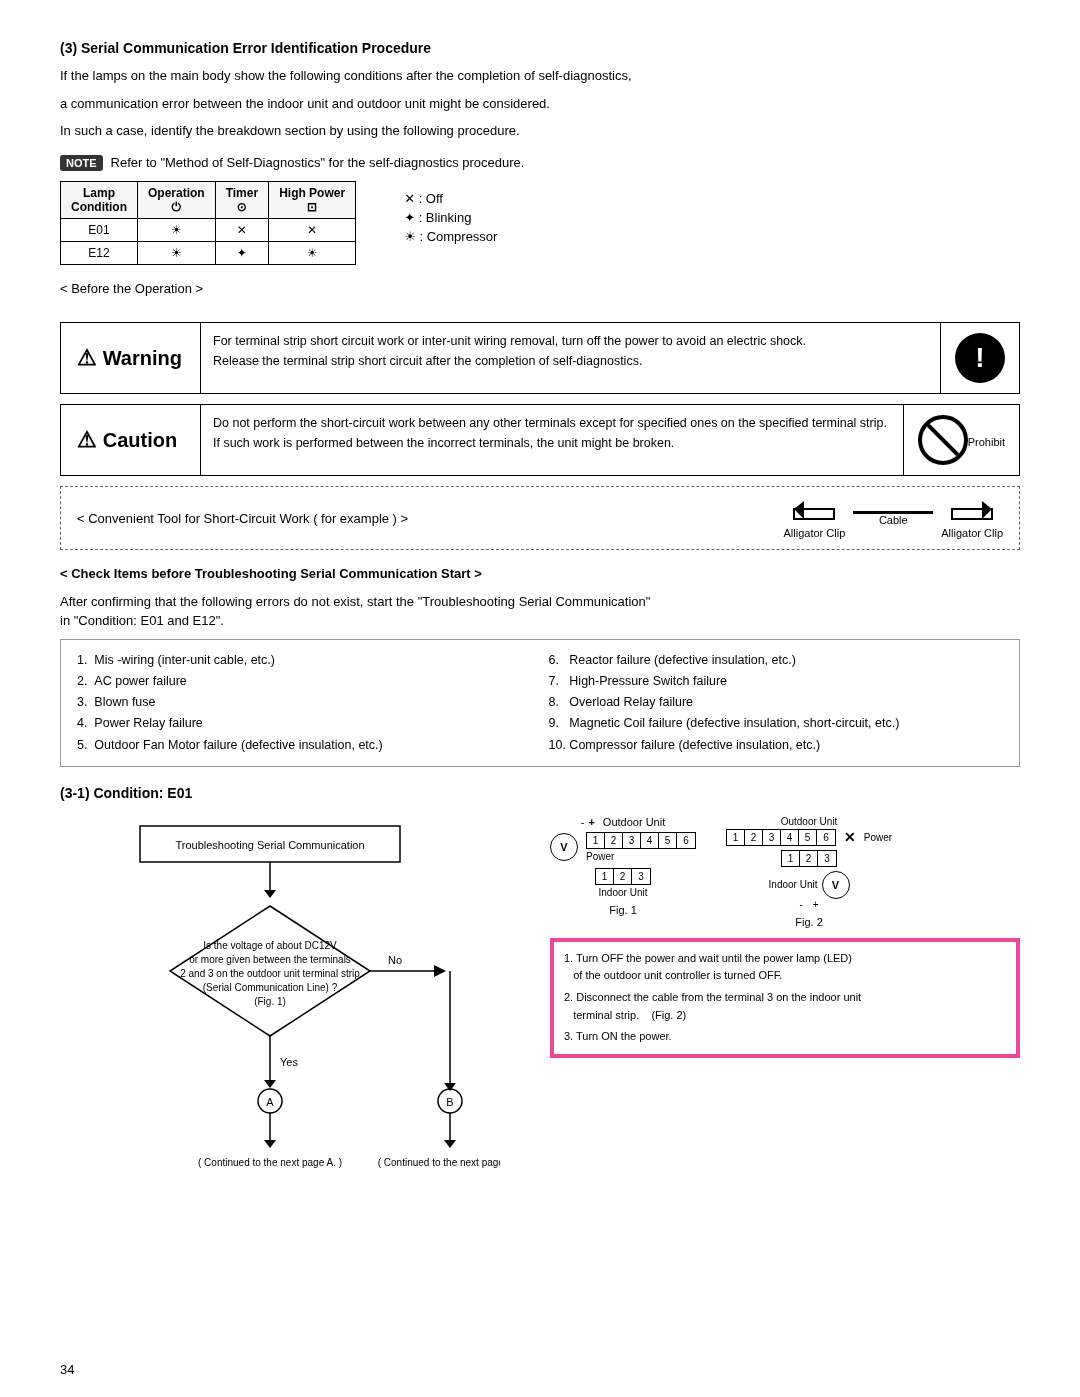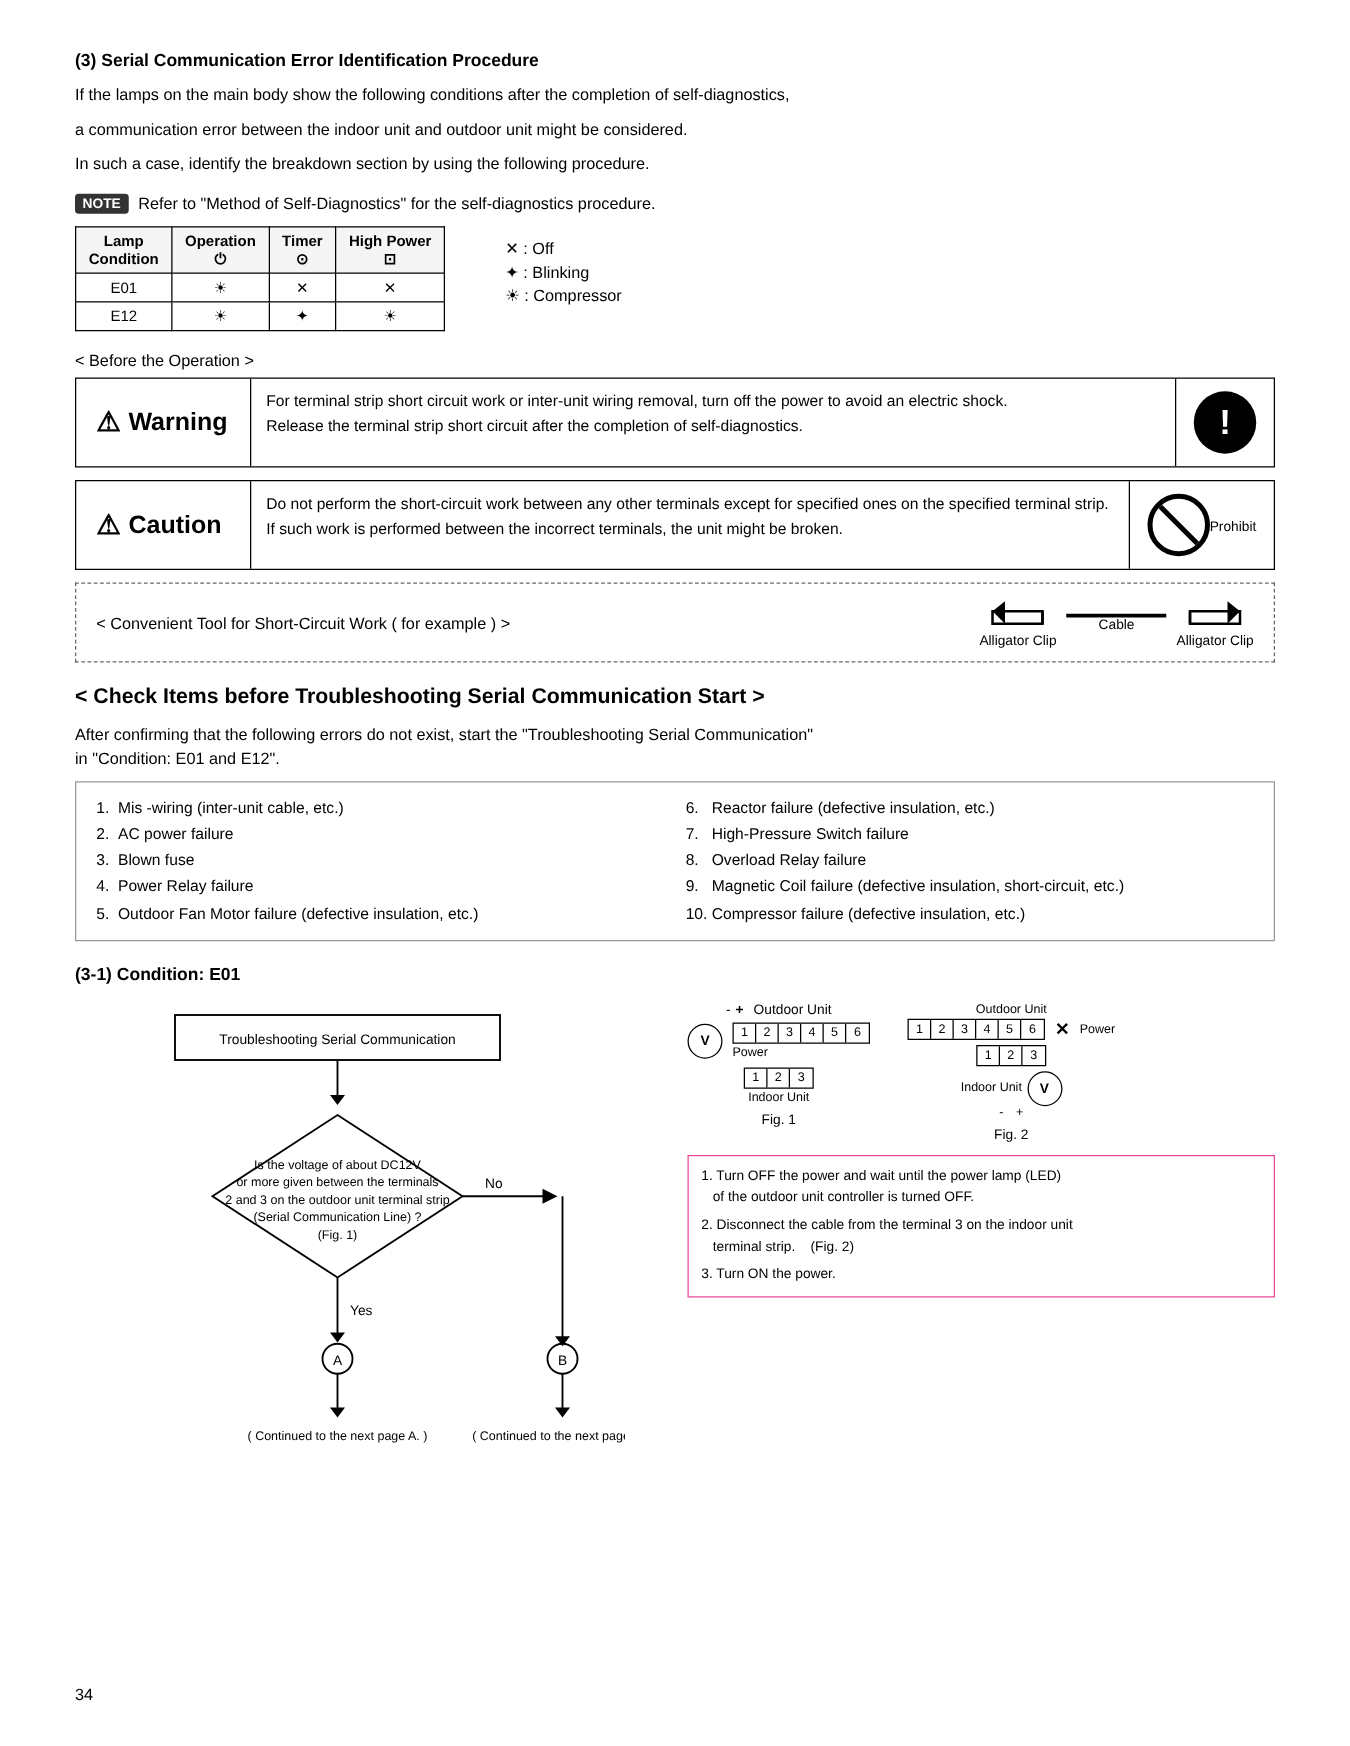--- a/index.html
+++ b/index.html
@@ -133,21 +133,21 @@
       align-items: center;
       gap: 8px;
       font-size: 11px;
       text-align: center;
     }
     .clip-shape {
       display: flex;
       flex-direction: column;
       align-items: center;
     }
-    .section-title { font-size: 17px; font-weight: bold; margin-bottom: 8px; }
+    .section-title { font-size: 13px; font-weight: bold; margin-bottom: 8px; }
     .check-text { margin-bottom: 8px; line-height: 1.5; }
     .two-col-list {
       border: 1px solid #999;
       padding: 10px 16px;
       margin-bottom: 16px;
       display: grid;
       grid-template-columns: 1fr 1fr;
       gap: 3px 17px;
     }
     .two-col-list .list-item { font-size: 12.5px; line-height: 1.7; }
@@ -176,21 +176,21 @@
       width: 28px;
       height: 28px;
       border-radius: 50%;
       display: inline-flex;
       align-items: center;
       justify-content: center;
       font-size: 11px;
       font-weight: bold;
     }
     .action-box {
-      border: 1px solid #ec4899;
+      border: 4px solid #ec4899;
       padding: 8px 10px;
       font-size: 11px;
       line-height: 1.6;
       margin-top: 10px;
     }
   </style>
 </head>
 <body>
 
 <h2>(3) Serial Communication Error Identification Procedure</h2>
@@ -233,21 +233,21 @@
     </div>
     <div class="legend-item">
       <span>✦ : Blinking</span>
     </div>
     <div class="legend-item">
       <span>☀ : Compressor</span>
     </div>
   </div>
 </div>
 
-<p style="margin-bottom:4px;">&lt; Before the Operation &gt;</p>
+<p style="margin-bottom:24px;">&lt; Before the Operation &gt;</p>
 
 <div class="warning-box">
   <div class="warning-label">
     <span class="warning-triangle">⚠</span>
     <span>Warning</span>
   </div>
   <div class="warning-text">
     For terminal strip short circuit work or inter-unit wiring removal, turn off the power to avoid an electric shock.<br>
     Release the terminal strip short circuit after the completion of self-diagnostics.
   </div>

